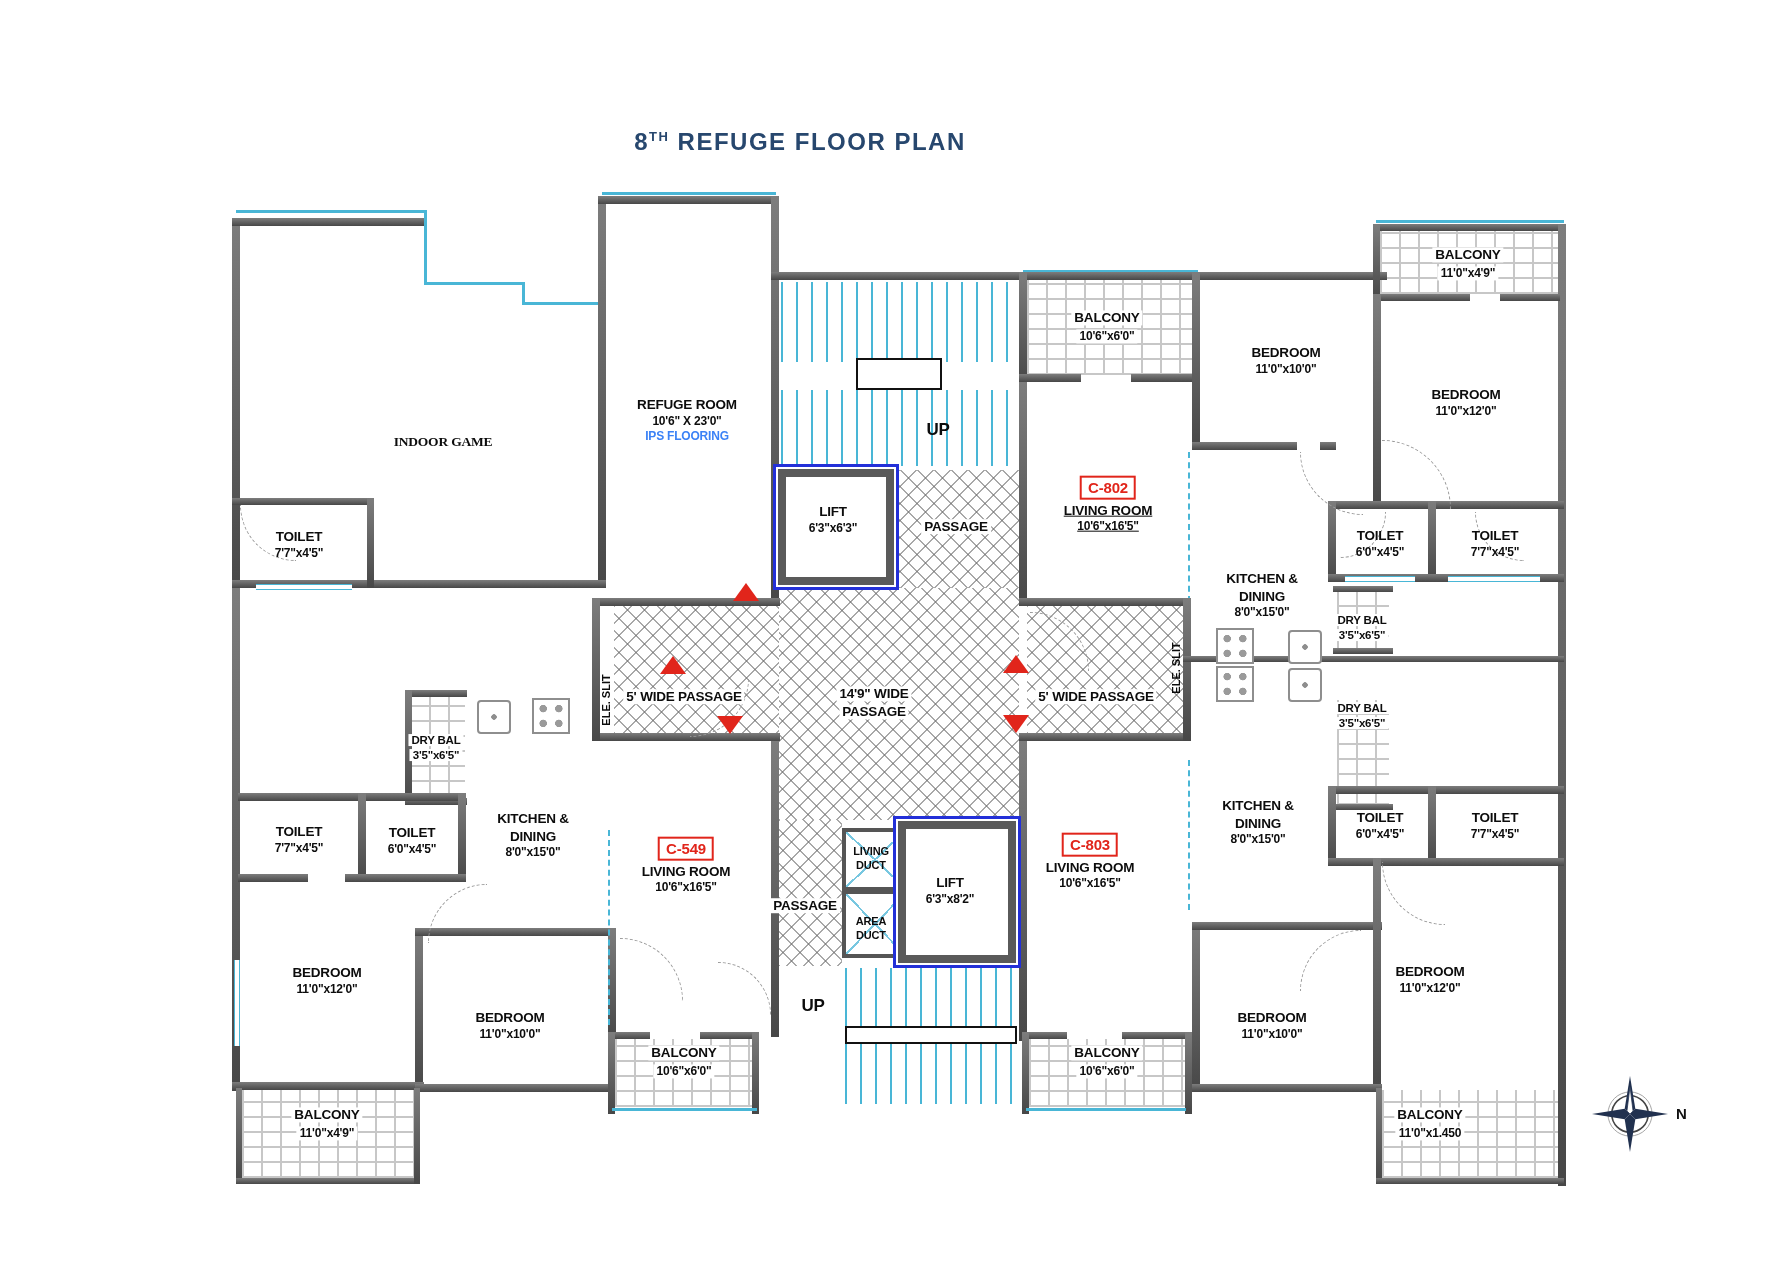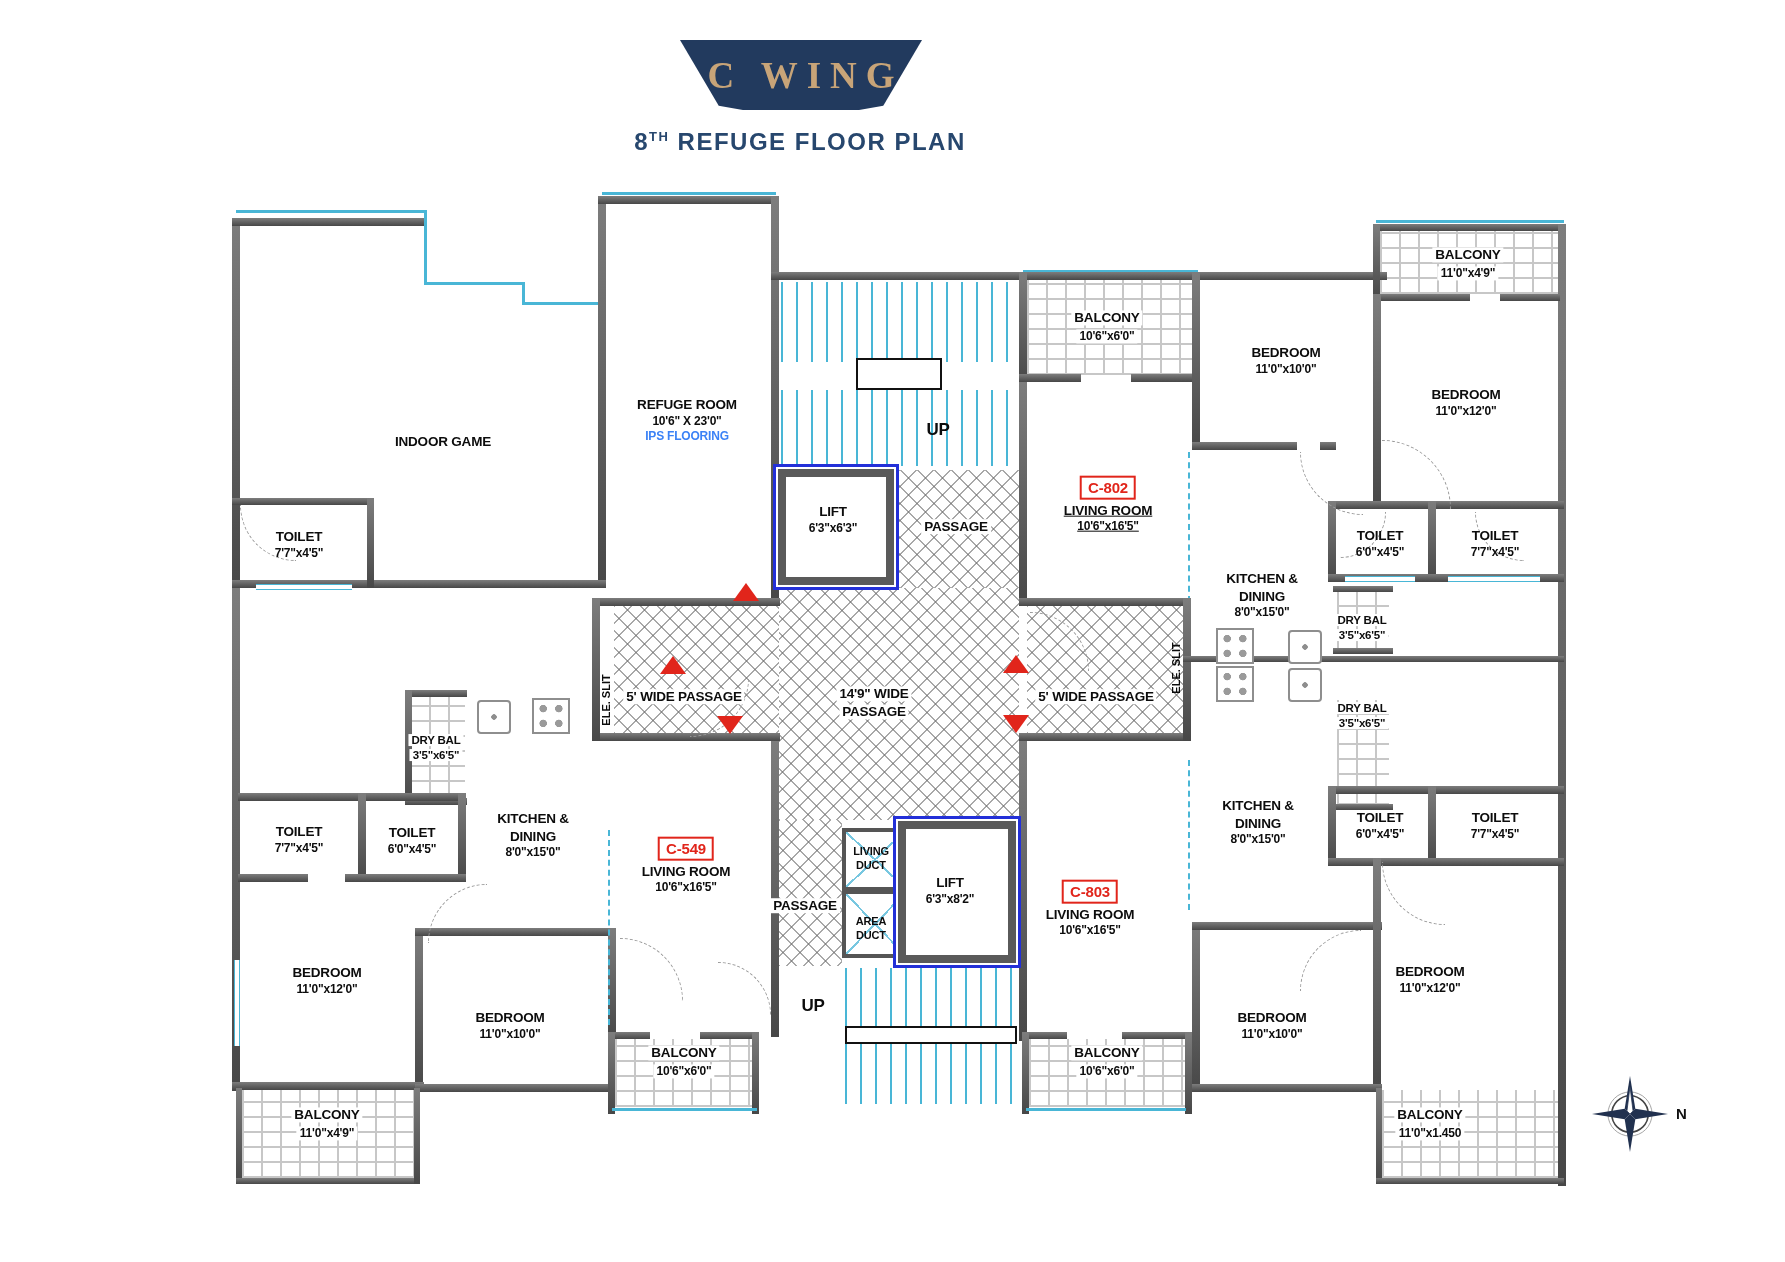--- a/index.html
+++ b/index.html
@@ -63,23 +63,20 @@
      radial-gradient(circle at 73% 73%,#9a9a9a 0 3.5px,transparent 4px);}
   .sink{position:absolute;border:2px solid #8e8e8e;border-radius:4px;background:#fff;background-image:
      radial-gradient(circle at 50% 50%,#8e8e8e 0 2.5px,transparent 3px);}
   #compass-n{position:absolute;font-weight:bold;font-size:15px;color:#111;}
 </style>
 </head>
 <body>
 
 <div id="page">
 
-  <div id="banner" style="background:#223a5e;">
-    <span class="t" style="color:#c8a478;">C WING</span>
-  </div>
   <div id="subtitle" style="color:#27476e;">
     <span>8</span><sup>TH</sup><span> REFUGE FLOOR PLAN</span>
   </div>
 
   <div class="cy" style="left:236px;top:210px;width:190px;height:3px;"></div>
   <div class="cy" style="left:424px;top:210px;width:3px;height:75px;"></div>
   <div class="cy" style="left:424px;top:282px;width:100px;height:3px;"></div>
   <div class="cy" style="left:522px;top:282px;width:3px;height:23px;"></div>
   <div class="cy" style="left:522px;top:302px;width:82px;height:3px;"></div>
   <div class="cy" style="left:602px;top:192px;width:174px;height:3px;"></div>
@@ -228,21 +225,21 @@
   <div class="sink" style="left:1288px;top:630px;width:30px;height:30px;"></div>
   <div class="stove" style="left:1216px;top:666px;width:34px;height:32px;"></div>
   <div class="sink" style="left:1288px;top:668px;width:30px;height:30px;"></div>
 
   <div class="arw u" style="left:746px;top:592px;"></div>
   <div class="arw u" style="left:673px;top:665px;"></div>
   <div class="arw d" style="left:730px;top:725px;"></div>
   <div class="arw u" style="left:1016px;top:664px;"></div>
   <div class="arw d" style="left:1016px;top:724px;"></div>
 
-  <div class="lbl" style="left:443px;top:442px;">
+  <div class="lbl" style="left:443px;top:442px;font-family:Liberation Serif, serif;">
     <span>INDOOR GAME</span>
   </div>
   <div class="lbl" style="left:299px;top:545px;">
     <div>TOILET</div>
     <div class="dm">7'7"x4'5"</div>
   </div>
   <div class="lbl" style="left:687px;top:420px;">
     <div>REFUGE ROOM</div>
     <div class="dm">10'6" X 23'0"</div>
     <div class="dm red">IPS FLOORING</div>
@@ -342,21 +339,21 @@
     <div class="dm">8'0"x15'0"</div>
   </div>
   <div class="lbl" style="left:1380px;top:826px;">
     <div>TOILET</div>
     <div class="dm">6'0"x4'5"</div>
   </div>
   <div class="lbl" style="left:1495px;top:826px;">
     <div>TOILET</div>
     <div class="dm">7'7"x4'5"</div>
   </div>
-  <div class="lbl" style="left:1090px;top:862px;margin-top:47px;">
+  <div class="lbl" style="left:1090px;top:862px;">
     <div><span class="tag">C-803</span></div>
     <div>LIVING ROOM</div>
     <div class="dm">10'6"x16'5"</div>
   </div>
   <div class="lbl" style="left:1272px;top:1026px;">
     <div>BEDROOM</div>
     <div class="dm">11'0"x10'0"</div>
   </div>
   <div class="lbl" style="left:1430px;top:980px;">
     <div>BEDROOM</div>

